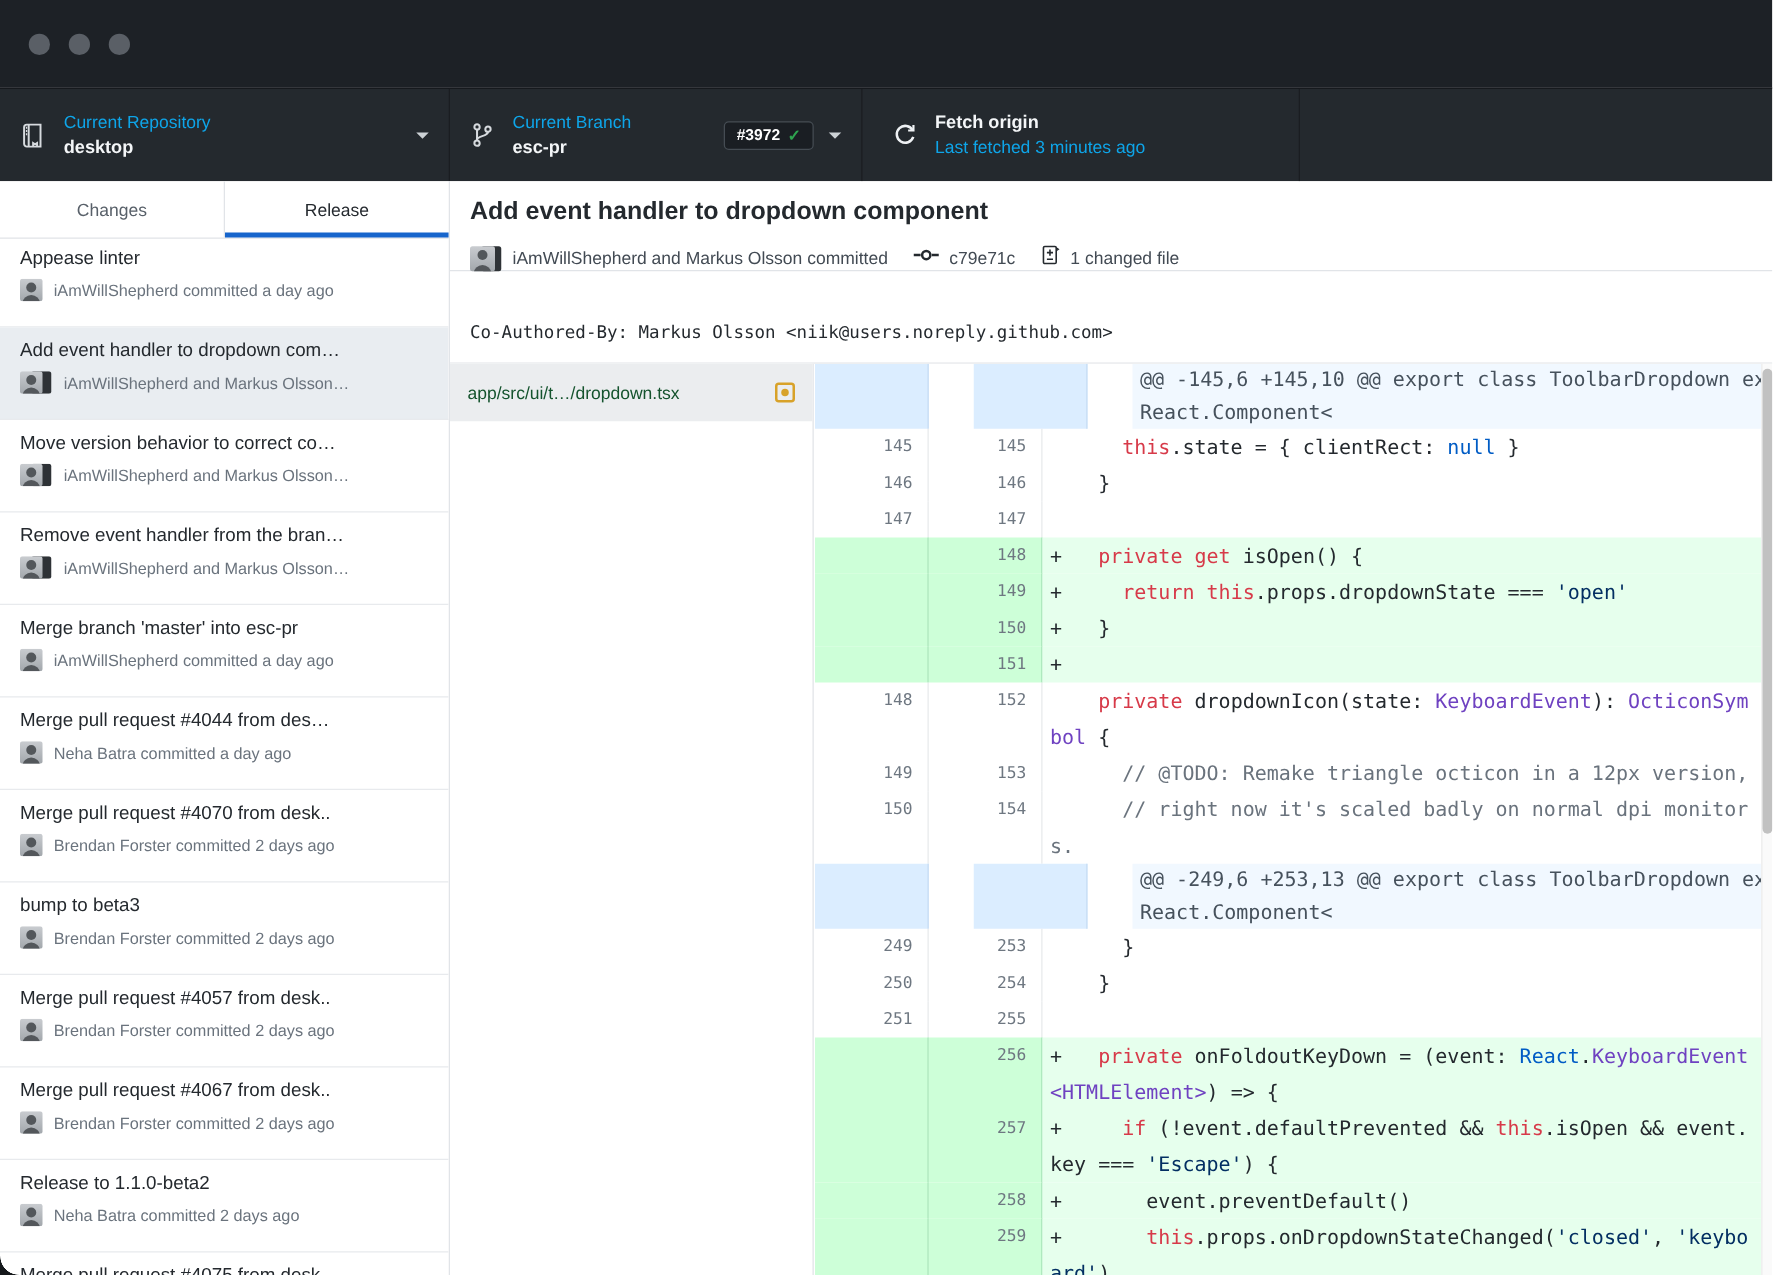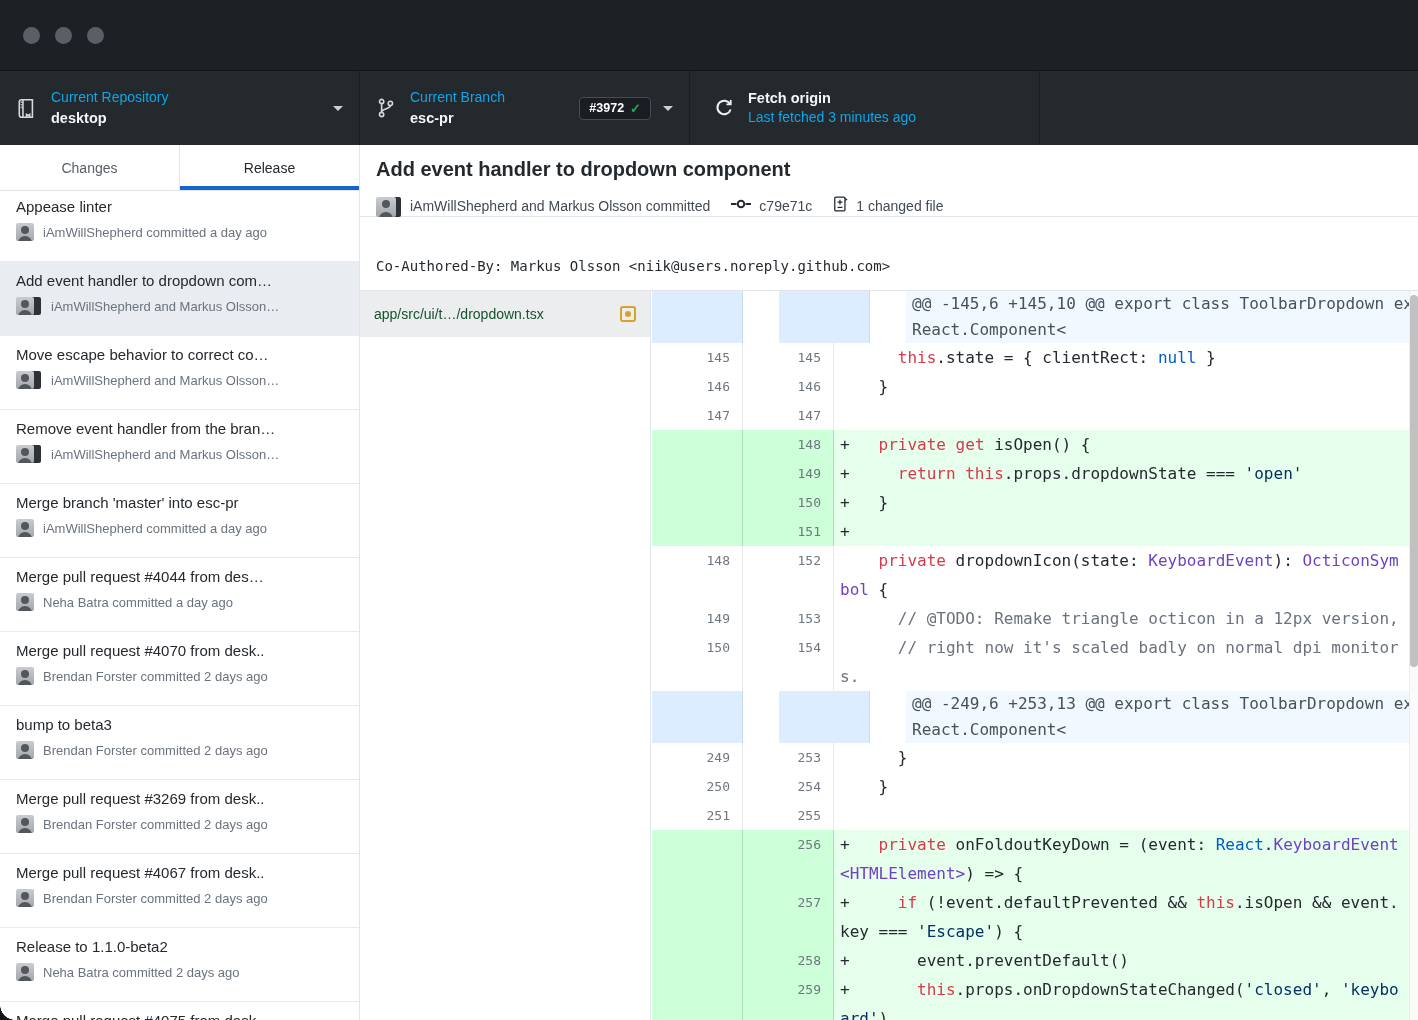--- a/index.html
+++ b/index.html
@@ -190,21 +190,21 @@
           <div class="commit-title">Add event handler to dropdown com…</div>
           <div class="commit-meta">
             <span class="avatar-stack">
               <span class="avatar-back"></span>
               <span class="avatar"></span>
             </span>
             <span>iAmWillShepherd and Markus Olsson…</span>
           </div>
         </div>
         <div class="commit-row">
-          <div class="commit-title">Move escape behavior to correct co…</div>
+          <div class="commit-title">Move version behavior to correct co…</div>
           <div class="commit-meta">
             <span class="avatar-stack">
               <span class="avatar-back"></span>
               <span class="avatar"></span>
             </span>
             <span>iAmWillShepherd and Markus Olsson…</span>
           </div>
         </div>
         <div class="commit-row">
           <div class="commit-title">Remove event handler from the bran…</div>
@@ -238,21 +238,21 @@
           </div>
         </div>
         <div class="commit-row">
           <div class="commit-title">bump to beta3</div>
           <div class="commit-meta">
             <span class="avatar"></span>
             <span>Brendan Forster committed 2 days ago</span>
           </div>
         </div>
         <div class="commit-row">
-          <div class="commit-title">Merge pull request #3269 from desk..</div>
+          <div class="commit-title">Merge pull request #4057 from desk..</div>
           <div class="commit-meta">
             <span class="avatar"></span>
             <span>Brendan Forster committed 2 days ago</span>
           </div>
         </div>
         <div class="commit-row">
           <div class="commit-title">Merge pull request #4067 from desk..</div>
           <div class="commit-meta">
             <span class="avatar"></span>
             <span>Brendan Forster committed 2 days ago</span>

